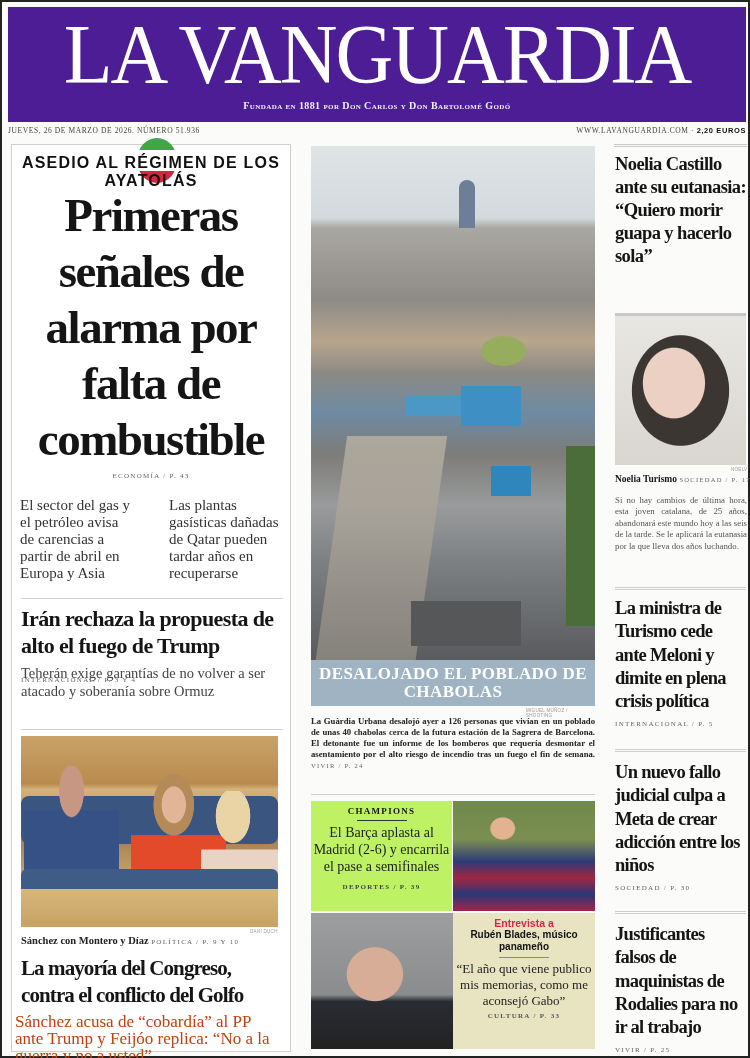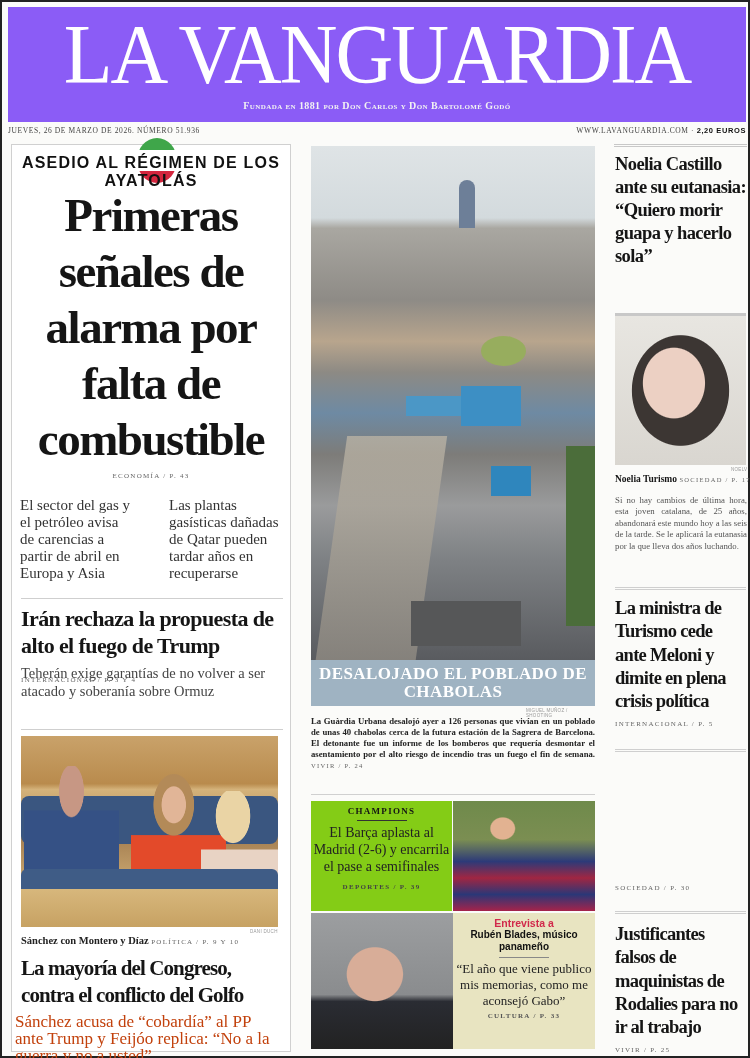--- a/index.html
+++ b/index.html
@@ -1,19 +1,19 @@
 <!DOCTYPE html>
 <html><head>
 <meta charset="utf-8">
 <style>
   * { box-sizing: border-box; margin: 0; padding: 0; }
   html, body { width: 750px; height: 1058px; background: #2a2a2a; overflow: hidden; }
   body { font-family: "DejaVu Serif", serif; color: #151515; }
   .page { position: absolute; left: 0; top: 0; width: 750px; height: 1058px; background: #fbfbf9; border: 2px solid #222; }
-  .masthead { position: absolute; left: 6px; top: 5px; width: 738px; height: 115px; background: #8b5cf6; }
+  .masthead { position: absolute; left: 6px; top: 5px; width: 738px; height: 115px; background: #4c1d95; }
   .masthead .logo { position: absolute; left: 0; top: 8px; width: 100%; text-align: center; color: #fff; font-family: "Liberation Serif", serif; font-size: 80px; letter-spacing: -2px; line-height: 80px; transform: scaleY(1.05); }
   .masthead .founded { position: absolute; left: 0; top: 93px; width: 100%; text-align: center; color: #f2f2f2; font-family: "Liberation Serif", serif; font-size: 10px; font-variant: small-caps; font-weight: bold; letter-spacing: 0.4px; }
   .dateline { position: absolute; left: 6px; top: 124px; width: 738px; font-family: "Liberation Serif", serif; font-size: 7.5px; color: #444; letter-spacing: 0.6px; }
   .dateline .right { position: absolute; right: 0; top: 0; }
   .dateline .price { font-family: "Liberation Sans", sans-serif; font-weight: bold; color: #111; font-size: 7.5px; }
 
   .col { position: absolute; }
   .col-left { left: 9px; top: 142px; width: 280px; height: 908px; border: 1px solid #d0d0d0; background: #fff; }
   .col-mid { left: 309px; top: 142px; width: 284px; height: 908px; }
   .col-right { left: 612px; top: 142px; width: 133px; height: 908px; border-top: 3px double #c8c8c8; }
@@ -57,21 +57,21 @@
   .chabolas-photo .tarp2 { position: absolute; left: 95px; top: 250px; width: 70px; height: 20px; background: #4b97c6; }
   .chabolas-photo .tarp3 { position: absolute; left: 180px; top: 320px; width: 40px; height: 30px; background: #2f86bd; }
   .chabolas-photo .tree { position: absolute; left: 170px; top: 190px; width: 45px; height: 30px; background: #97ad5e; border-radius: 50%; }
   .chabolas-photo .green { position: absolute; left: 255px; top: 300px; width: 30px; height: 180px; background: #4b6d3a; }
   .chabolas-photo .roof { position: absolute; left: 100px; top: 455px; width: 110px; height: 45px; background: #565758; }
   .banner { position: absolute; left: 0; top: 516px; width: 284px; height: 46px; background: #9fb3c2; text-align: center; color: #fff; font-family: "Liberation Serif", serif; font-weight: bold; font-size: 17px; line-height: 18px; padding-top: 5px; letter-spacing: 0.4px; }
   .chabolas-text { position: absolute; left: 0; top: 572px; width: 284px; font-family: "Liberation Serif", serif; font-weight: bold; font-size: 8.7px; line-height: 11px; color: #222; text-align: justify; }
   .chabolas-text .section { font-weight: normal; font-size: 6.5px; }
 
   .champions { position: absolute; left: 0; top: 650px; width: 284px; height: 116px; border-top: 1px solid #d0d0d0; padding-top: 4px; }
-  .champions .box { position: absolute; left: 0; top: 6px; width: 141px; height: 110px; background: #84cc16; text-align: center; }
+  .champions .box { position: absolute; left: 0; top: 6px; width: 141px; height: 110px; background: #bef264; text-align: center; }
   .champions .box .kick { font-family: "Liberation Serif", serif; font-weight: bold; font-size: 9px; letter-spacing: 1.3px; margin-top: 5px; }
   .champions .box .rule { width: 50px; height: 1px; background: #333; margin: 4px auto 3px; }
   .champions .box .head { font-family: "Liberation Serif", serif; font-size: 14px; line-height: 17px; color: #222; }
   .champions .box .section { margin-top: 8px; font-weight: bold; color: #444; }
   .champions .img { position: absolute; left: 142px; top: 6px; width: 142px; height: 110px; background: radial-gradient(ellipse at 35% 25%, #e2b291 0 9%, transparent 10%), linear-gradient(180deg, #6f8a4b 0%, #7b8e52 35%, #2d3a78 55%, #a02642 70%, #2b3777 85%, #a5234a 100%); }
 
   .blades { position: absolute; left: 0; top: 769px; width: 284px; height: 136px; }
   .blades .img { position: absolute; left: 0; top: 0; width: 142px; height: 136px; background: radial-gradient(ellipse at 45% 45%, #d8ad98 0 25%, transparent 26%), linear-gradient(180deg, #9c9ea0 0%, #8a8c8e 60%, #2a2c33 65%, #222 100%); }
   .blades .box { position: absolute; left: 142px; top: 0; width: 142px; height: 136px; background: #e8e4c1; text-align: center; }
   .blades .box .ent { font-family: "Liberation Sans", sans-serif; font-weight: bold; color: #d12a4b; font-size: 10.5px; margin-top: 4px; }
@@ -196,19 +196,20 @@
       <span>Noelia Turismo</span>
       <span class="section">SOCIEDAD / P. 17</span>
     </div>
     <div class="noelia-body">Si no hay cambios de última hora, esta joven catalana, de 25 años, abandonará este mundo hoy a las seis de la tarde. Se le aplicará la eutanasia por la que lleva dos años luchando.</div>
     <div class="sep" style="left:1px;top:440px;width:131px;border-bottom:1px solid #cfcfcf;height:3px;background:transparent;border-top:1px solid #cfcfcf;"></div>
 
     <h2 class="h2 ministra-head">La ministra de Turismo cede ante Meloni y dimite en plena crisis política</h2>
     <div class="section ministra-sec">INTERNACIONAL / P. 5</div>
     <div class="sep" style="left:1px;top:602px;width:131px;border-bottom:1px solid #cfcfcf;height:3px;background:transparent;border-top:1px solid #cfcfcf;"></div>
 
+    <h2 class="h2 meta-head">Un nuevo fallo judicial culpa a Meta de crear adicción entre los niños</h2>
     <div class="section meta-sec">SOCIEDAD / P. 30</div>
     <div class="sep" style="left:1px;top:764px;width:131px;border-bottom:1px solid #cfcfcf;height:3px;background:transparent;border-top:1px solid #cfcfcf;"></div>
 
     <h2 class="h2 just-head">Justificantes falsos de maquinistas de Rodalies para no ir al trabajo</h2>
     <div class="section just-sec">VIVIR / P. 25</div>
   </section>
 </div>
 
 </body></html>

